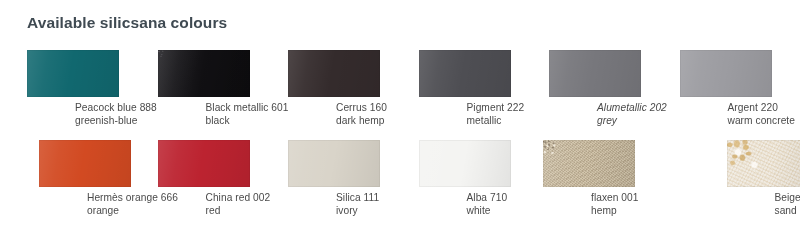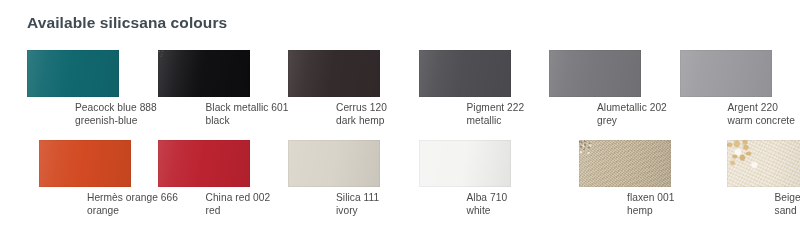--- a/index.html
+++ b/index.html
@@ -166,35 +166,35 @@
             <span class="swatch-name">Black metallic 601</span>
             <span class="swatch-desc">black</span>
           </div>
         </div>
         <div class="swatch-cell" style="left: 261px;">
           <div class="swatch-chip" style="background: rgb(52, 43, 44);">
             <div class="sheen"></div>
             <div class="edge"></div>
           </div>
           <div class="swatch-labels">
-            <span class="swatch-name">Cerrus 120</span>
+            <span class="swatch-name">Cerrus 160</span>
             <span class="swatch-desc">dark hemp</span>
           </div>
         </div>
         <div class="swatch-cell" style="left: 391.5px;">
           <div class="swatch-chip" style="background: rgb(78, 78, 83);">
             <div class="sheen"></div>
             <div class="edge"></div>
           </div>
           <div class="swatch-labels">
             <span class="swatch-name">Pigment 222</span>
             <span class="swatch-desc">metallic</span>
           </div>
         </div>
-        <div class="swatch-cell" style="left: 522px;">
+        <div class="swatch-cell" style="left: 522px; font-style: italic;">
           <div class="swatch-chip" style="background: rgb(119, 119, 124);">
             <div class="sheen"></div>
             <div class="edge"></div>
           </div>
           <div class="swatch-labels">
             <span class="swatch-name">Alumetallic 202</span>
             <span class="swatch-desc">grey</span>
           </div>
         </div>
         <div class="swatch-cell" style="left: 652.5px;">
@@ -242,21 +242,21 @@
         <div class="swatch-cell" style="left: 391.5px;">
           <div class="swatch-chip" style="background: rgb(244, 244, 242);">
             <div class="sheen"></div>
             <div class="edge"></div>
           </div>
           <div class="swatch-labels">
             <span class="swatch-name">Alba 710</span>
             <span class="swatch-desc">white</span>
           </div>
         </div>
-        <div class="swatch-cell" style="left: 552px;">
+        <div class="swatch-cell" style="left: 516px;">
           <div class="swatch-chip tex-flaxen">
             <div class="sheen"></div>
             <div class="edge"></div>
           </div>
           <div class="swatch-labels">
             <span class="swatch-name">flaxen 001</span>
             <span class="swatch-desc">hemp</span>
           </div>
         </div>
         <div class="swatch-cell" style="left: 652.5px; margin-left: 47px;">

